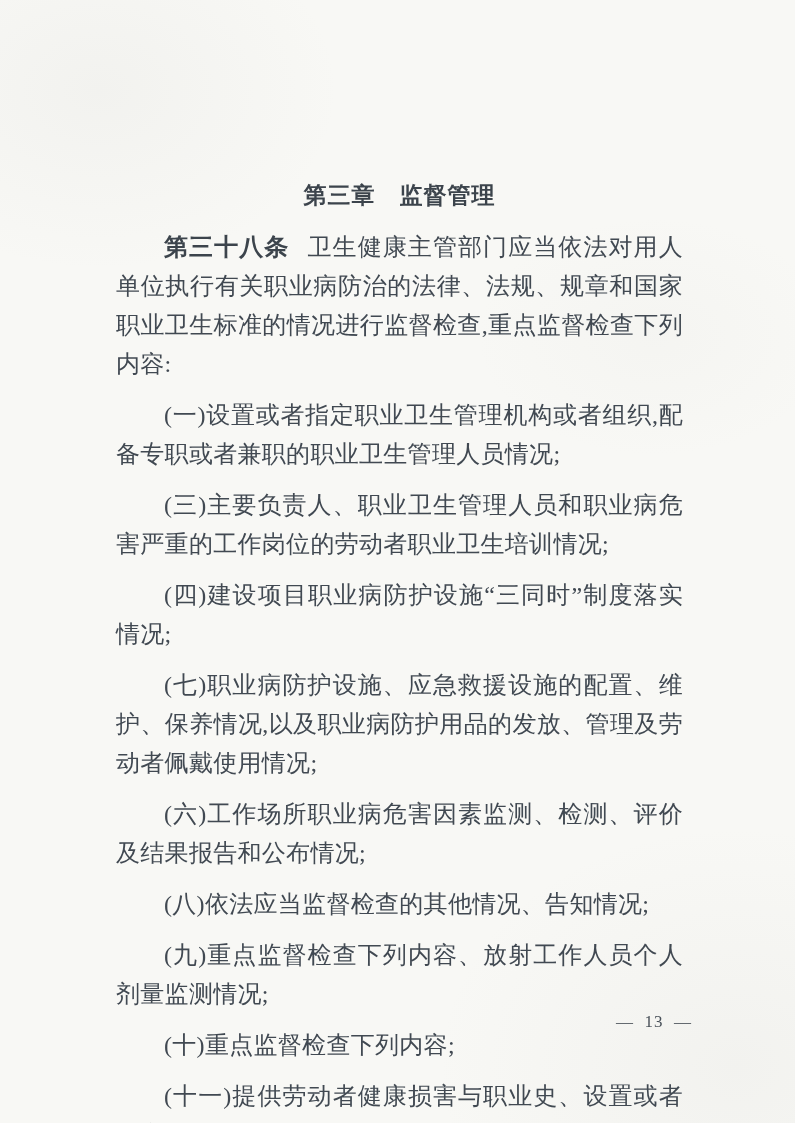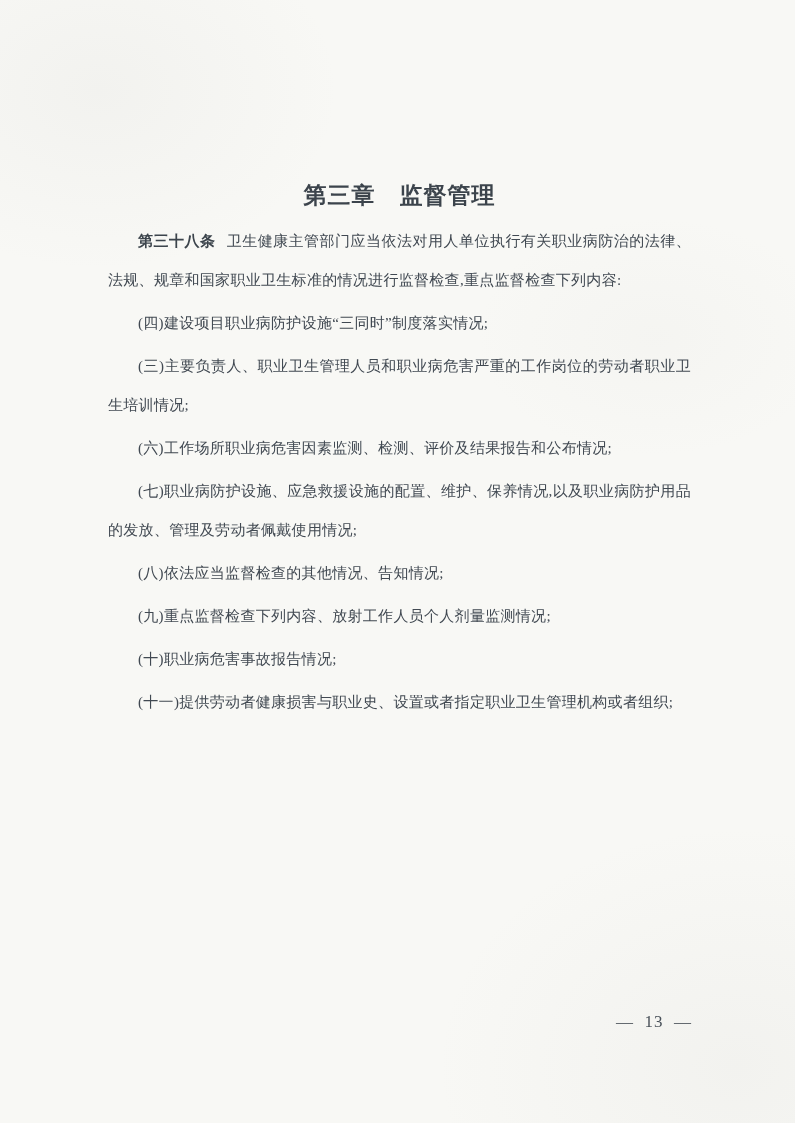--- a/index.html
+++ b/index.html
@@ -29,22 +29,22 @@
   .chapter-heading {
     font-size: 23px;
     font-weight: bold;
     text-align: center;
     line-height: 40px;
     letter-spacing: 1px;
     color: #3c444c;
     margin: 0 0 6px 0;
   }
   .para {
-    margin: 4px;
-    font-size: 15px;
+    margin: 12px;
+    font-size: 24px;
     line-height: 39px;
     letter-spacing: 0.3px;
     text-align: justify;
     text-indent: 2em;
     color: #414952;
   }
   .article-label {
     font-weight: bold;
     color: #3c444c;
     margin-right: 0.75em;
@@ -62,25 +62,26 @@
 </head>
 <body>
 
 <div class="page">
   <div class="content">
 
     <h2 class="chapter-heading">第三章　监督管理</h2>
 
     <p class="para"><span class="article-label">第三十八条</span><span>卫生健康主管部门应当依法对用人单位执行有关职业病防治的法律、法规、规章和国家职业卫生标准的情况进行监督检查,重点监督检查下列内容:</span></p>
 
+    <p class="para">(一)设置或者指定职业卫生管理机构或者组织,配备专职或者兼职的职业卫生管理人员情况;</p>
+    <p class="para">(三)主要负责人、职业卫生管理人员和职业病危害严重的工作岗位的劳动者职业卫生培训情况;</p>
     <p class="para">(四)建设项目职业病防护设施“三同时”制度落实情况;</p>
-    <p class="para">(三)主要负责人、职业卫生管理人员和职业病危害严重的工作岗位的劳动者职业卫生培训情况;</p>
+    <p class="para">(七)职业病防护设施、应急救援设施的配置、维护、保养情况,以及职业病防护用品的发放、管理及劳动者佩戴使用情况;</p>
     <p class="para">(六)工作场所职业病危害因素监测、检测、评价及结果报告和公布情况;</p>
-    <p class="para">(七)职业病防护设施、应急救援设施的配置、维护、保养情况,以及职业病防护用品的发放、管理及劳动者佩戴使用情况;</p>
     <p class="para">(八)依法应当监督检查的其他情况、告知情况;</p>
     <p class="para">(九)重点监督检查下列内容、放射工作人员个人剂量监测情况;</p>
-    <p class="para">(十)职业病危害事故报告情况;</p>
+    <p class="para">(十)重点监督检查下列内容;</p>
     <p class="para">(十一)提供劳动者健康损害与职业史、设置或者指定职业卫生管理机构或者组织;</p>
 
   </div>
 
   <div class="page-number">—  13  —</div>
 </div>
 
 </body></html>

